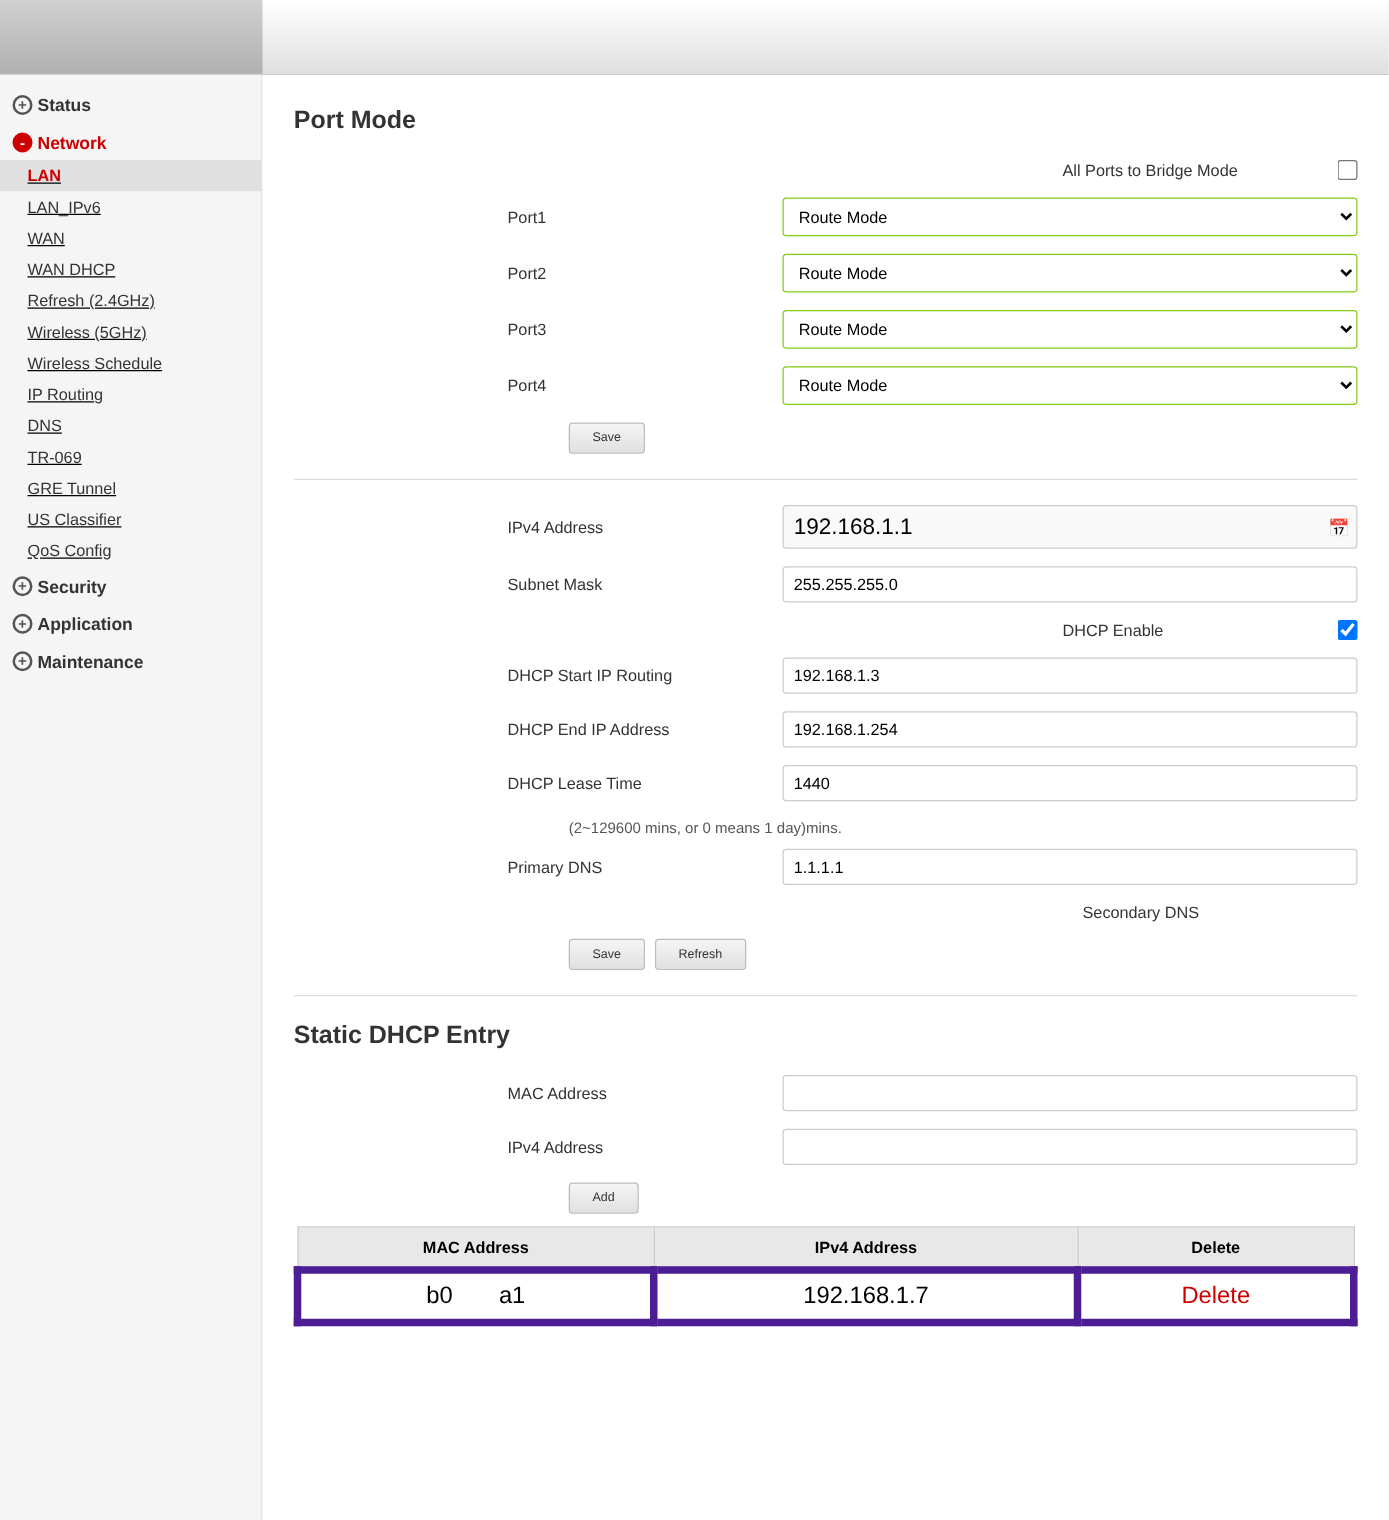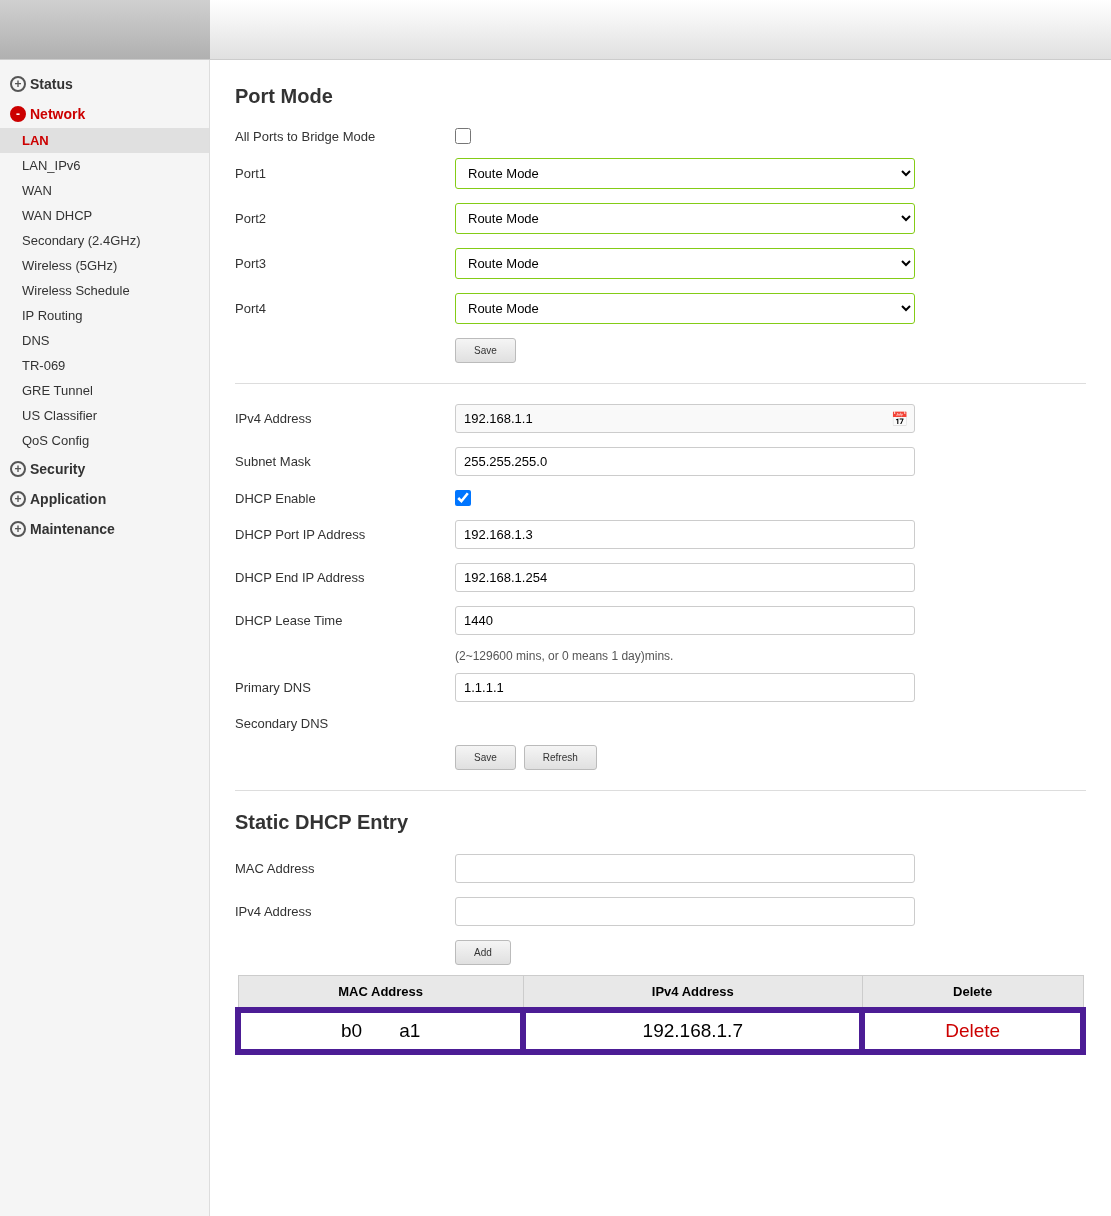--- a/index.html
+++ b/index.html
@@ -89,20 +89,21 @@
       color: #fff;
       border-color: #cc0000;
     }
     .sidebar-section-header.collapsed .icon {
       background: transparent;
       color: #555;
       border-color: #555;
     }
     .sidebar-sub-items {
       padding-left: 0;
+      text-decoration: underline;
     }
     .sidebar-sub-item {
       padding: 5px 10px 5px 22px;
       cursor: pointer;
       color: #333;
       font-size: 13px;
     }
     .sidebar-sub-item.active {
       background: #e0e0e0;
       font-weight: bold;
@@ -133,20 +134,21 @@
       color: #333;
       margin-bottom: 20px;
       margin-top: 10px;
     }
 
     
     .form-row {
       display: flex;
       align-items: center;
       margin-bottom: 14px;
+      justify-content: flex-end;
     }
     .form-label {
       width: 220px;
       font-size: 13px;
       color: #333;
       flex-shrink: 0;
     }
     .form-control {
       flex: 1;
       max-width: 460px;
@@ -243,21 +245,21 @@
     .input-with-icon {
       position: relative;
       flex: 1;
       max-width: 460px;
     }
     .input-with-icon input {
       width: 100%;
       padding: 6px 32px 6px 8px;
       border: 1px solid #ccc;
       border-radius: 3px;
-      font-size: 13px;
+      font-size: 18px;
       background: #f9f9f9;
     }
     .input-with-icon .input-icon {
       position: absolute;
       right: 6px;
       top: 50%;
       transform: translateY(-50%);
       color: #888;
       font-size: 14px;
     }
@@ -283,21 +285,21 @@
     <div class="sidebar-section">
       <div class="sidebar-section-header active">
         <span class="icon">-</span>
         <span>Network</span>
       </div>
       <div class="sidebar-sub-items">
         <div class="sidebar-sub-item active">LAN</div>
         <div class="sidebar-sub-item">LAN_IPv6</div>
         <div class="sidebar-sub-item">WAN</div>
         <div class="sidebar-sub-item">WAN DHCP</div>
-        <div class="sidebar-sub-item">Secondary (2.4GHz)</div>
+        <div class="sidebar-sub-item">Refresh (2.4GHz)</div>
         <div class="sidebar-sub-item">Wireless (5GHz)</div>
         <div class="sidebar-sub-item">Wireless Schedule</div>
         <div class="sidebar-sub-item">IP Routing</div>
         <div class="sidebar-sub-item">DNS</div>
         <div class="sidebar-sub-item">TR-069</div>
         <div class="sidebar-sub-item">GRE Tunnel</div>
         <div class="sidebar-sub-item">US Classifier</div>
         <div class="sidebar-sub-item">QoS Config</div>
       </div>
     </div>
@@ -385,21 +387,21 @@
       <span class="form-label">Subnet Mask</span>
       <input type="text" class="form-control" value="255.255.255.0" style="">
     </div>
 
     <div class="form-row">
       <span class="form-label">DHCP Enable</span>
       <input type="checkbox" class="form-checkbox" checked="" style="">
     </div>
 
     <div class="form-row">
-      <span class="form-label">DHCP Port IP Address</span>
+      <span class="form-label">DHCP Start IP Routing</span>
       <input type="text" class="form-control" value="192.168.1.3" style="">
     </div>
 
     <div class="form-row">
       <span class="form-label">DHCP End IP Address</span>
       <input type="text" class="form-control" value="192.168.1.254" style="">
     </div>
 
     <div class="form-row">
       <span class="form-label">DHCP Lease Time</span>

